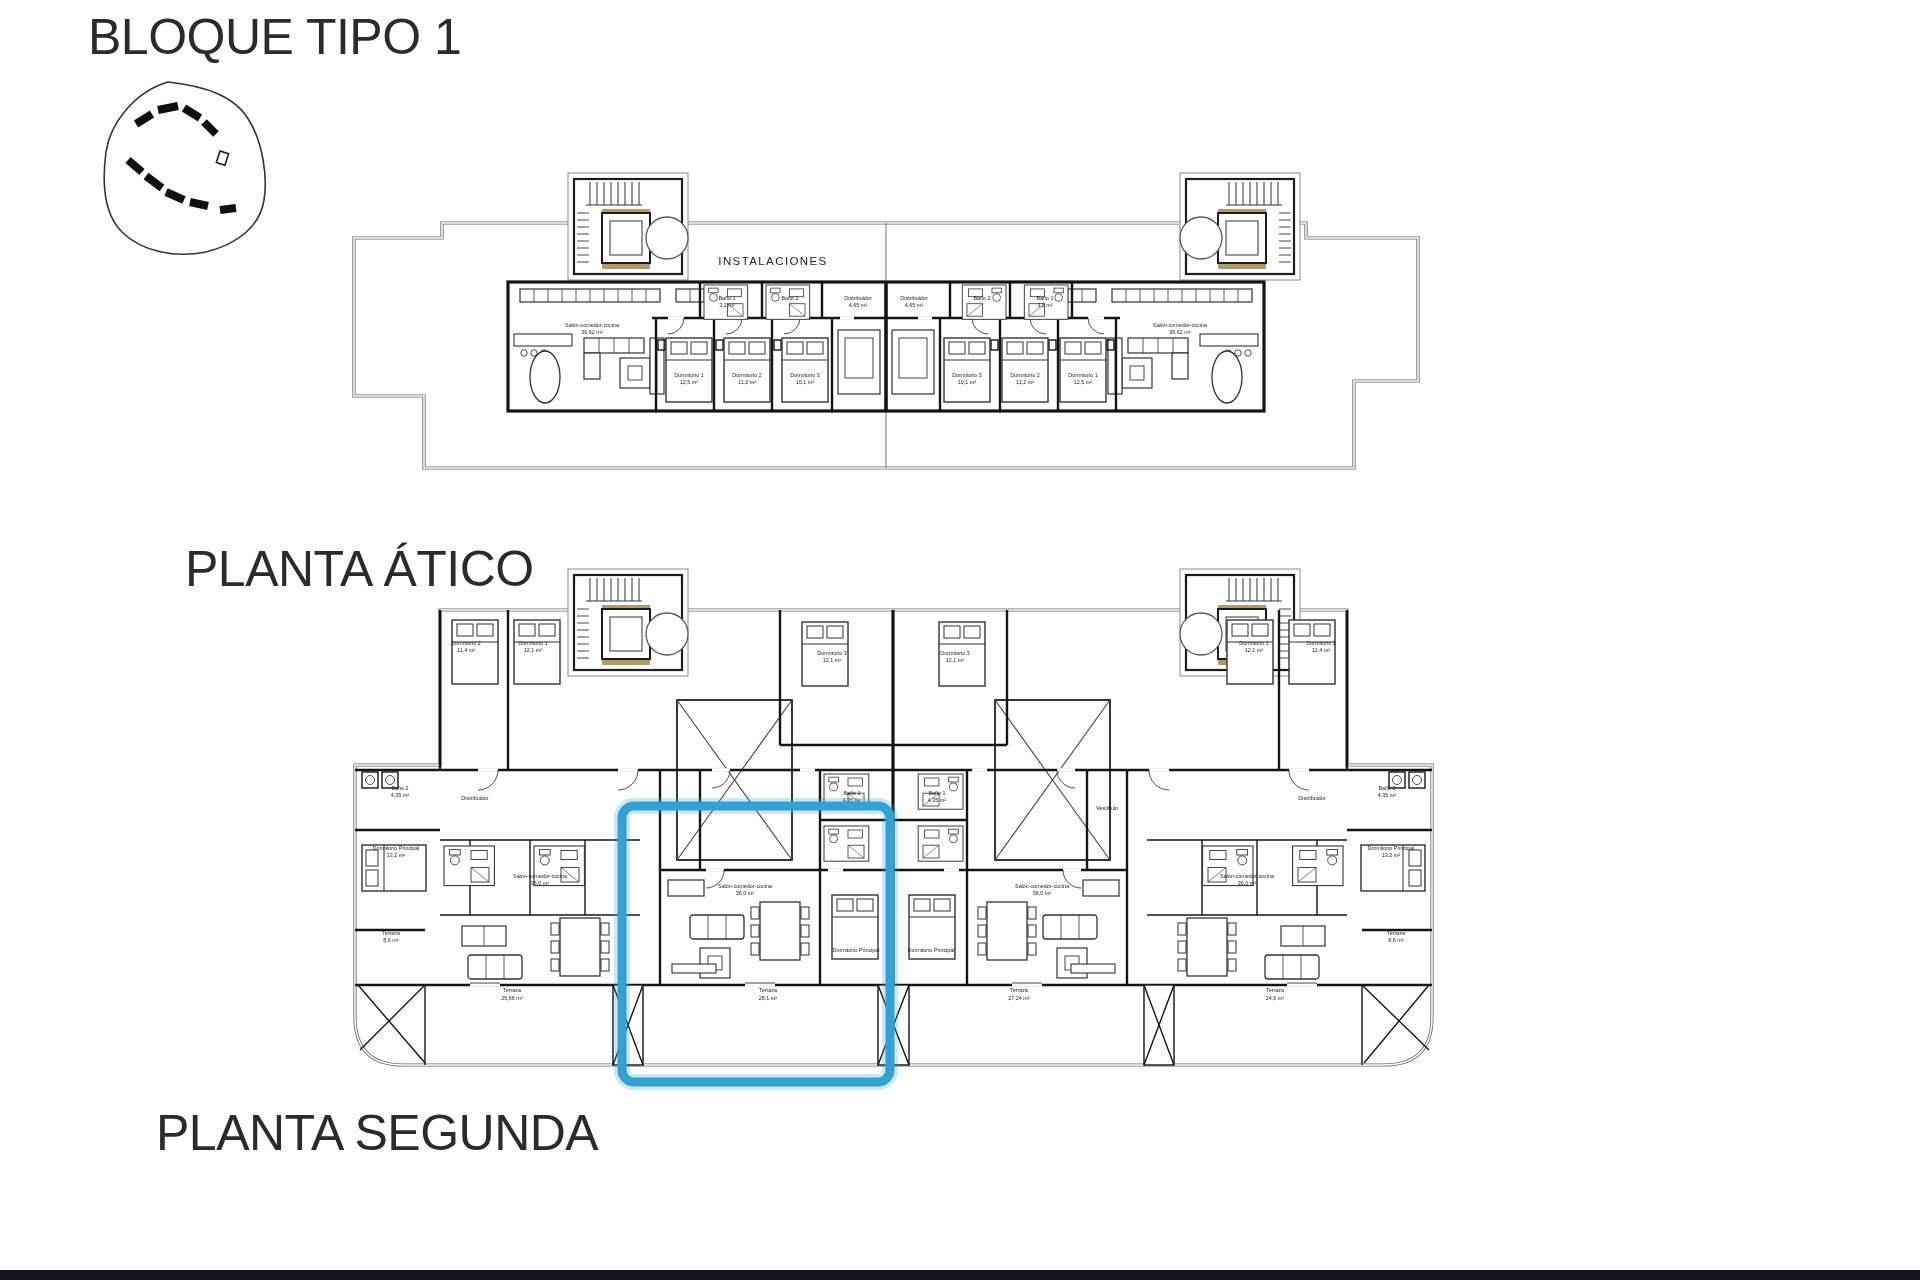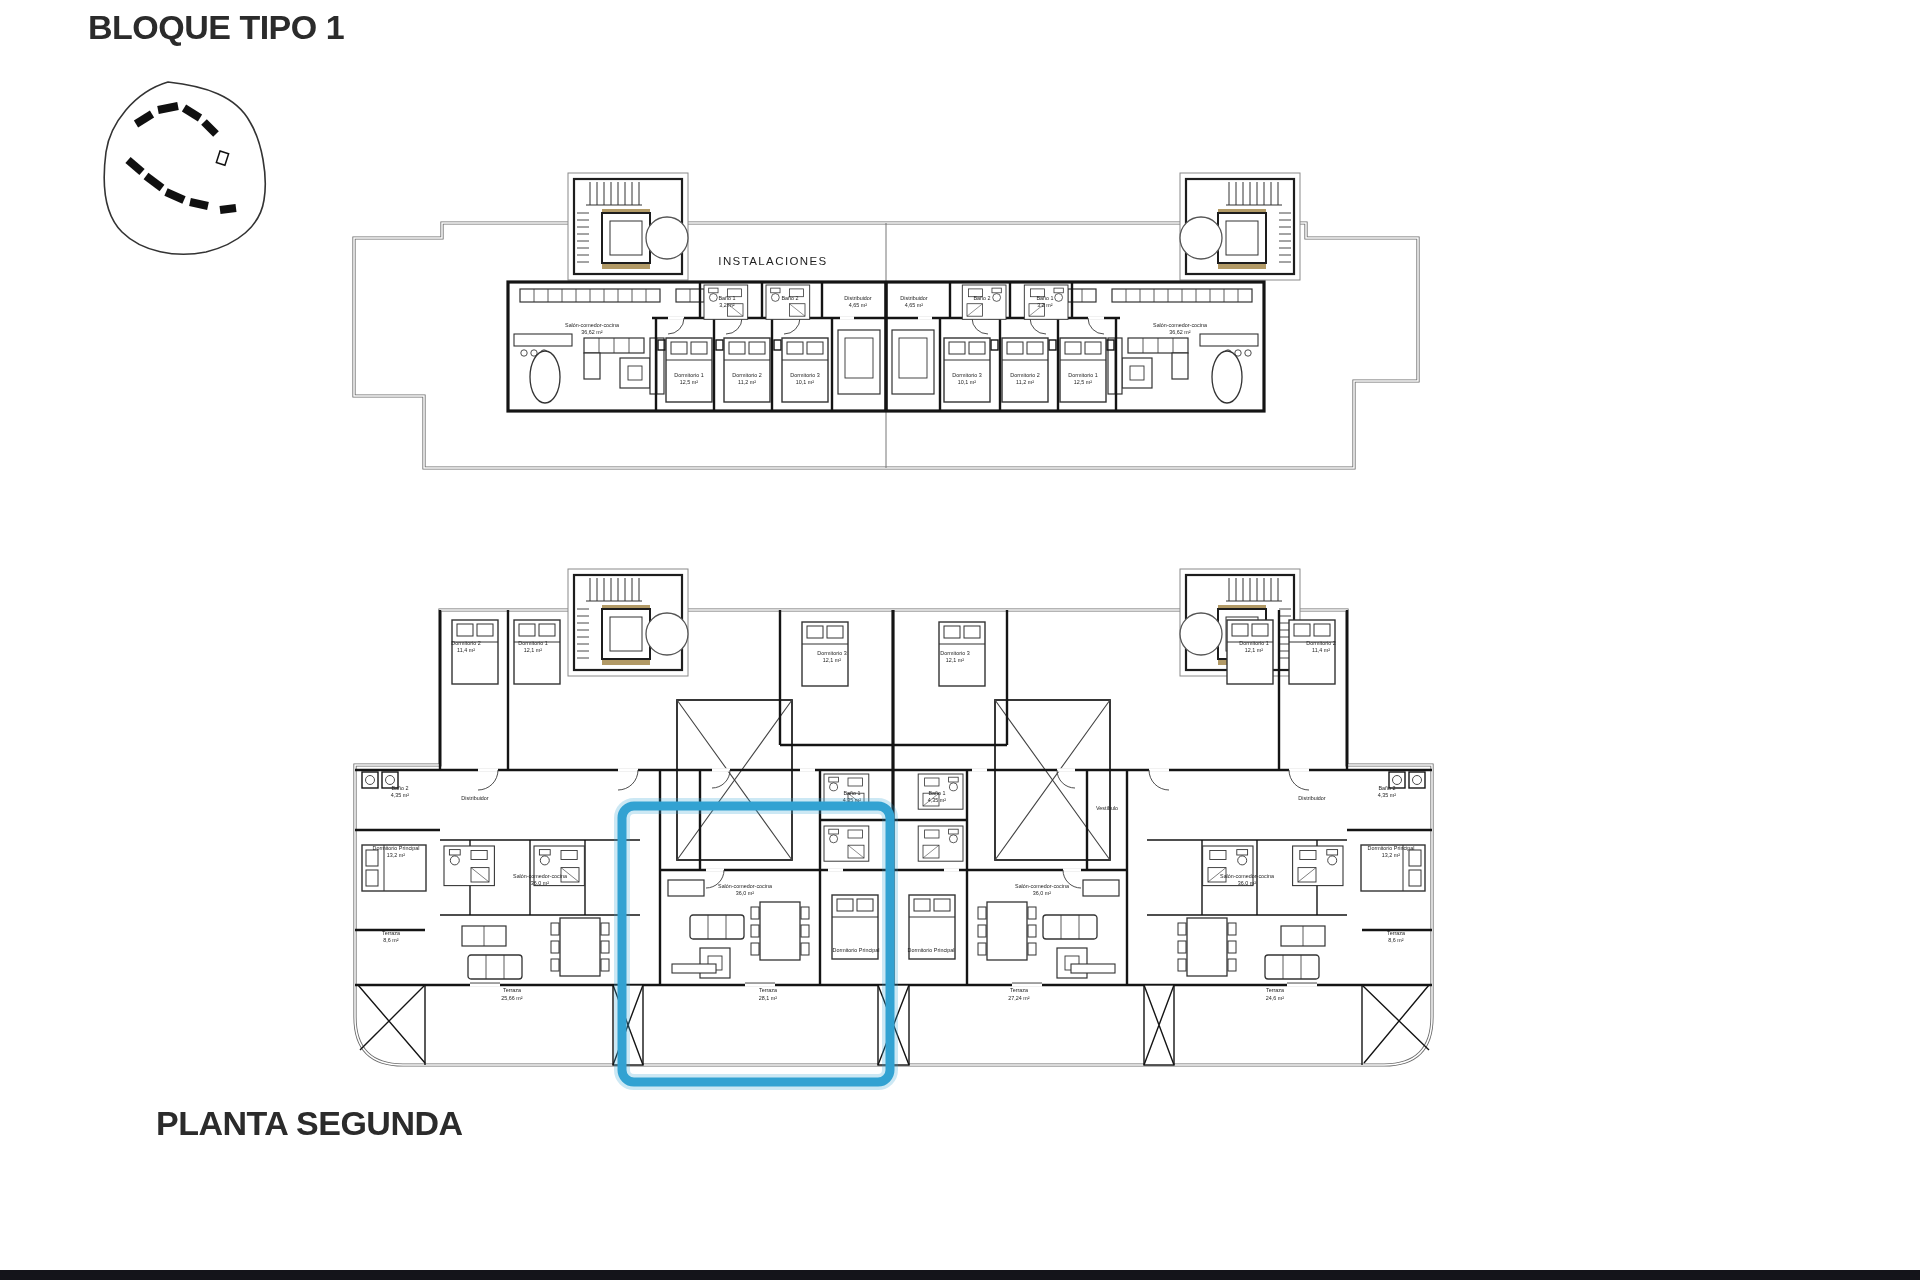--- a/index.html
+++ b/index.html
@@ -1,18 +1,18 @@
 <!DOCTYPE html>
 <html><head>
 <meta charset="utf-8">
 <style>
   html,body{margin:0;padding:0;background:#e9e9e9;}
   .canvas{position:relative;width:1920px;height:1280px;background:#ffffff;overflow:hidden;
           font-family:"Liberation Sans",sans-serif;}
-  .big-label{position:absolute;color:#2b2b2b;font-size:34px;font-weight:700;letter-spacing:-0.5px;white-space:nowrap;}
+  .big-label{position:absolute;color:#2b2b2b;font-size:50px;font-weight:400;letter-spacing:-0.5px;white-space:nowrap;}
   svg text{font-family:"Liberation Sans",sans-serif;}
   .tiny{font-size:5.4px;fill:#1e1e1e;text-anchor:middle;}
   .med{font-size:11.5px;letter-spacing:1.4px;fill:#1e1e1e;text-anchor:middle;}
   .outline{fill:#ffffff;stroke:#6b6b6b;stroke-width:3.2;}
   .outline-in{fill:none;stroke:#ffffff;stroke-width:1.5;}
   .w{stroke:#141414;stroke-width:2.4;fill:none;}
   .w2{stroke:#141414;stroke-width:1.4;fill:none;}
   .thin{stroke:#3a3a3a;stroke-width:0.9;fill:none;}
   .gap{stroke:#ffffff;stroke-width:3.6;fill:none;}
   .footer-bar{position:absolute;left:0;bottom:0;width:1920px;height:10px;background:#14141a;}
@@ -302,17 +302,18 @@
         <text class="tiny" x="1275" y="1000">24,6 m²</text>
       </g>
 
       <g>
         <rect x="622" y="806" width="268" height="276" rx="12" fill="none" stroke="#32a2d2" stroke-opacity="0.25" stroke-width="16"></rect>
         <rect x="622" y="806" width="268" height="276" rx="12" fill="none" stroke="#32a2d2" stroke-width="9"></rect>
       </g>
     </g>
   </svg>
 
+  <div class="big-label" style="left:185px;top:540px;">PLANTA ÁTICO</div>
 
   <div class="big-label" style="left:156px;top:1104px;text-align:right;">PLANTA SEGUNDA</div>
 
   <div class="footer-bar"></div>
 </div>
 
 </body></html>

